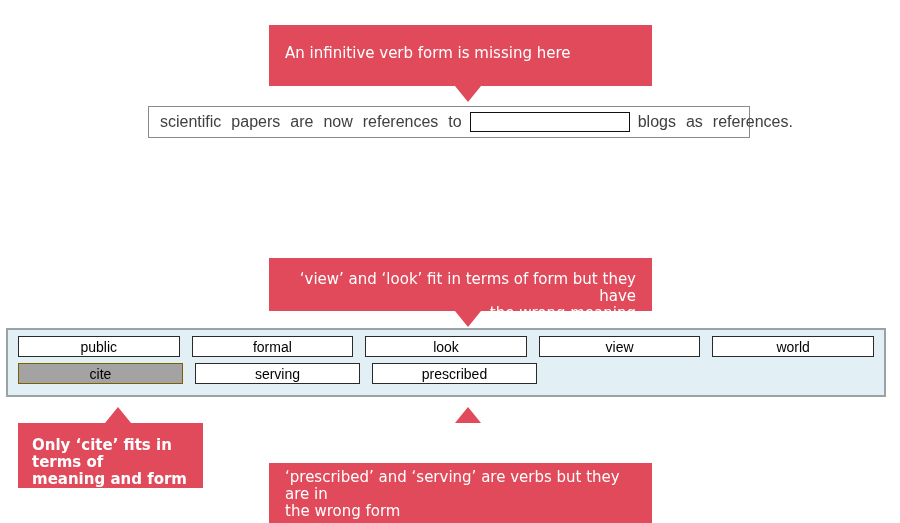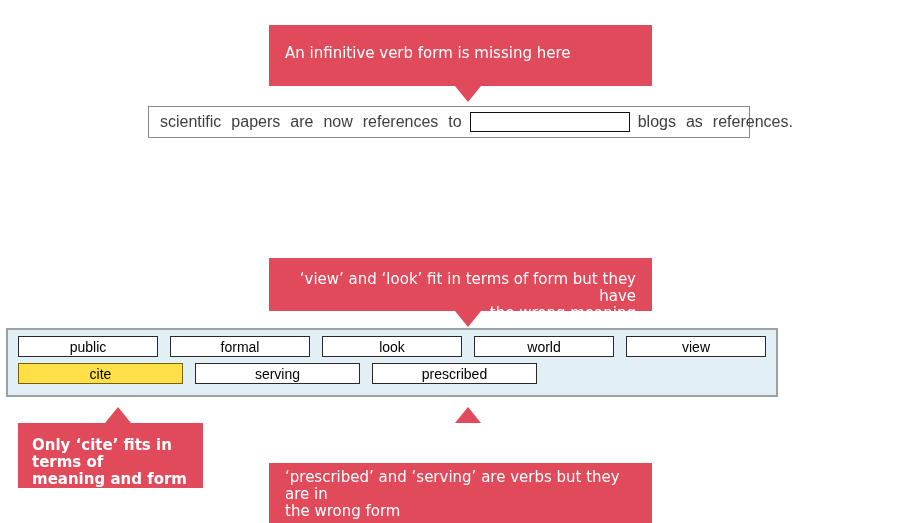--- a/index.html
+++ b/index.html
@@ -80,21 +80,21 @@
     box-sizing: border-box;
     margin: 0 3px;
     display: inline-block;
   }
 
   
   #word-bank {
     position: absolute;
     left: 6px;
     top: 328px;
-    width: 772px;
+    width: 880px;
     height: 69px;
     background: #e2f0f6;
     border: 2px solid #9aa2a6;
     box-sizing: border-box;
     padding: 6px 10px;
   }
   .bank-row {
     display: flex;
     gap: 12px;
     margin-bottom: 6px;
@@ -106,21 +106,21 @@
     background: #ffffff;
     box-sizing: border-box;
     display: flex;
     align-items: center;
     justify-content: center;
     font-family: "Liberation Sans", sans-serif;
     font-size: 14px;
     color: #000000;
   }
   .word-chip.selected {
-    background: #fde047;
+    background: #a3a3a3;
     border-color: #7a6000;
   }
 </style>
 </head>
 <body>
 
 <div class="callout" id="callout-top" style="left:269px; top:25px; width:383px; height:61px; padding:20px 16px 0 16px;">
   <span class="ctext">An infinitive verb form is missing here</span>
 </div>
 <div class="tail-down" style="left:455px; top:86px;"></div>
@@ -149,24 +149,24 @@
     <div class="word-chip">
       <span>public</span>
     </div>
     <div class="word-chip">
       <span>formal</span>
     </div>
     <div class="word-chip">
       <span>look</span>
     </div>
     <div class="word-chip">
-      <span>world</span>
+      <span>view</span>
     </div>
     <div class="word-chip">
-      <span>view</span>
+      <span>world</span>
     </div>
   </div>
   <div class="bank-row">
     <div class="word-chip selected">
       <span>cite</span>
     </div>
     <div class="word-chip">
       <span>serving</span>
     </div>
     <div class="word-chip">

